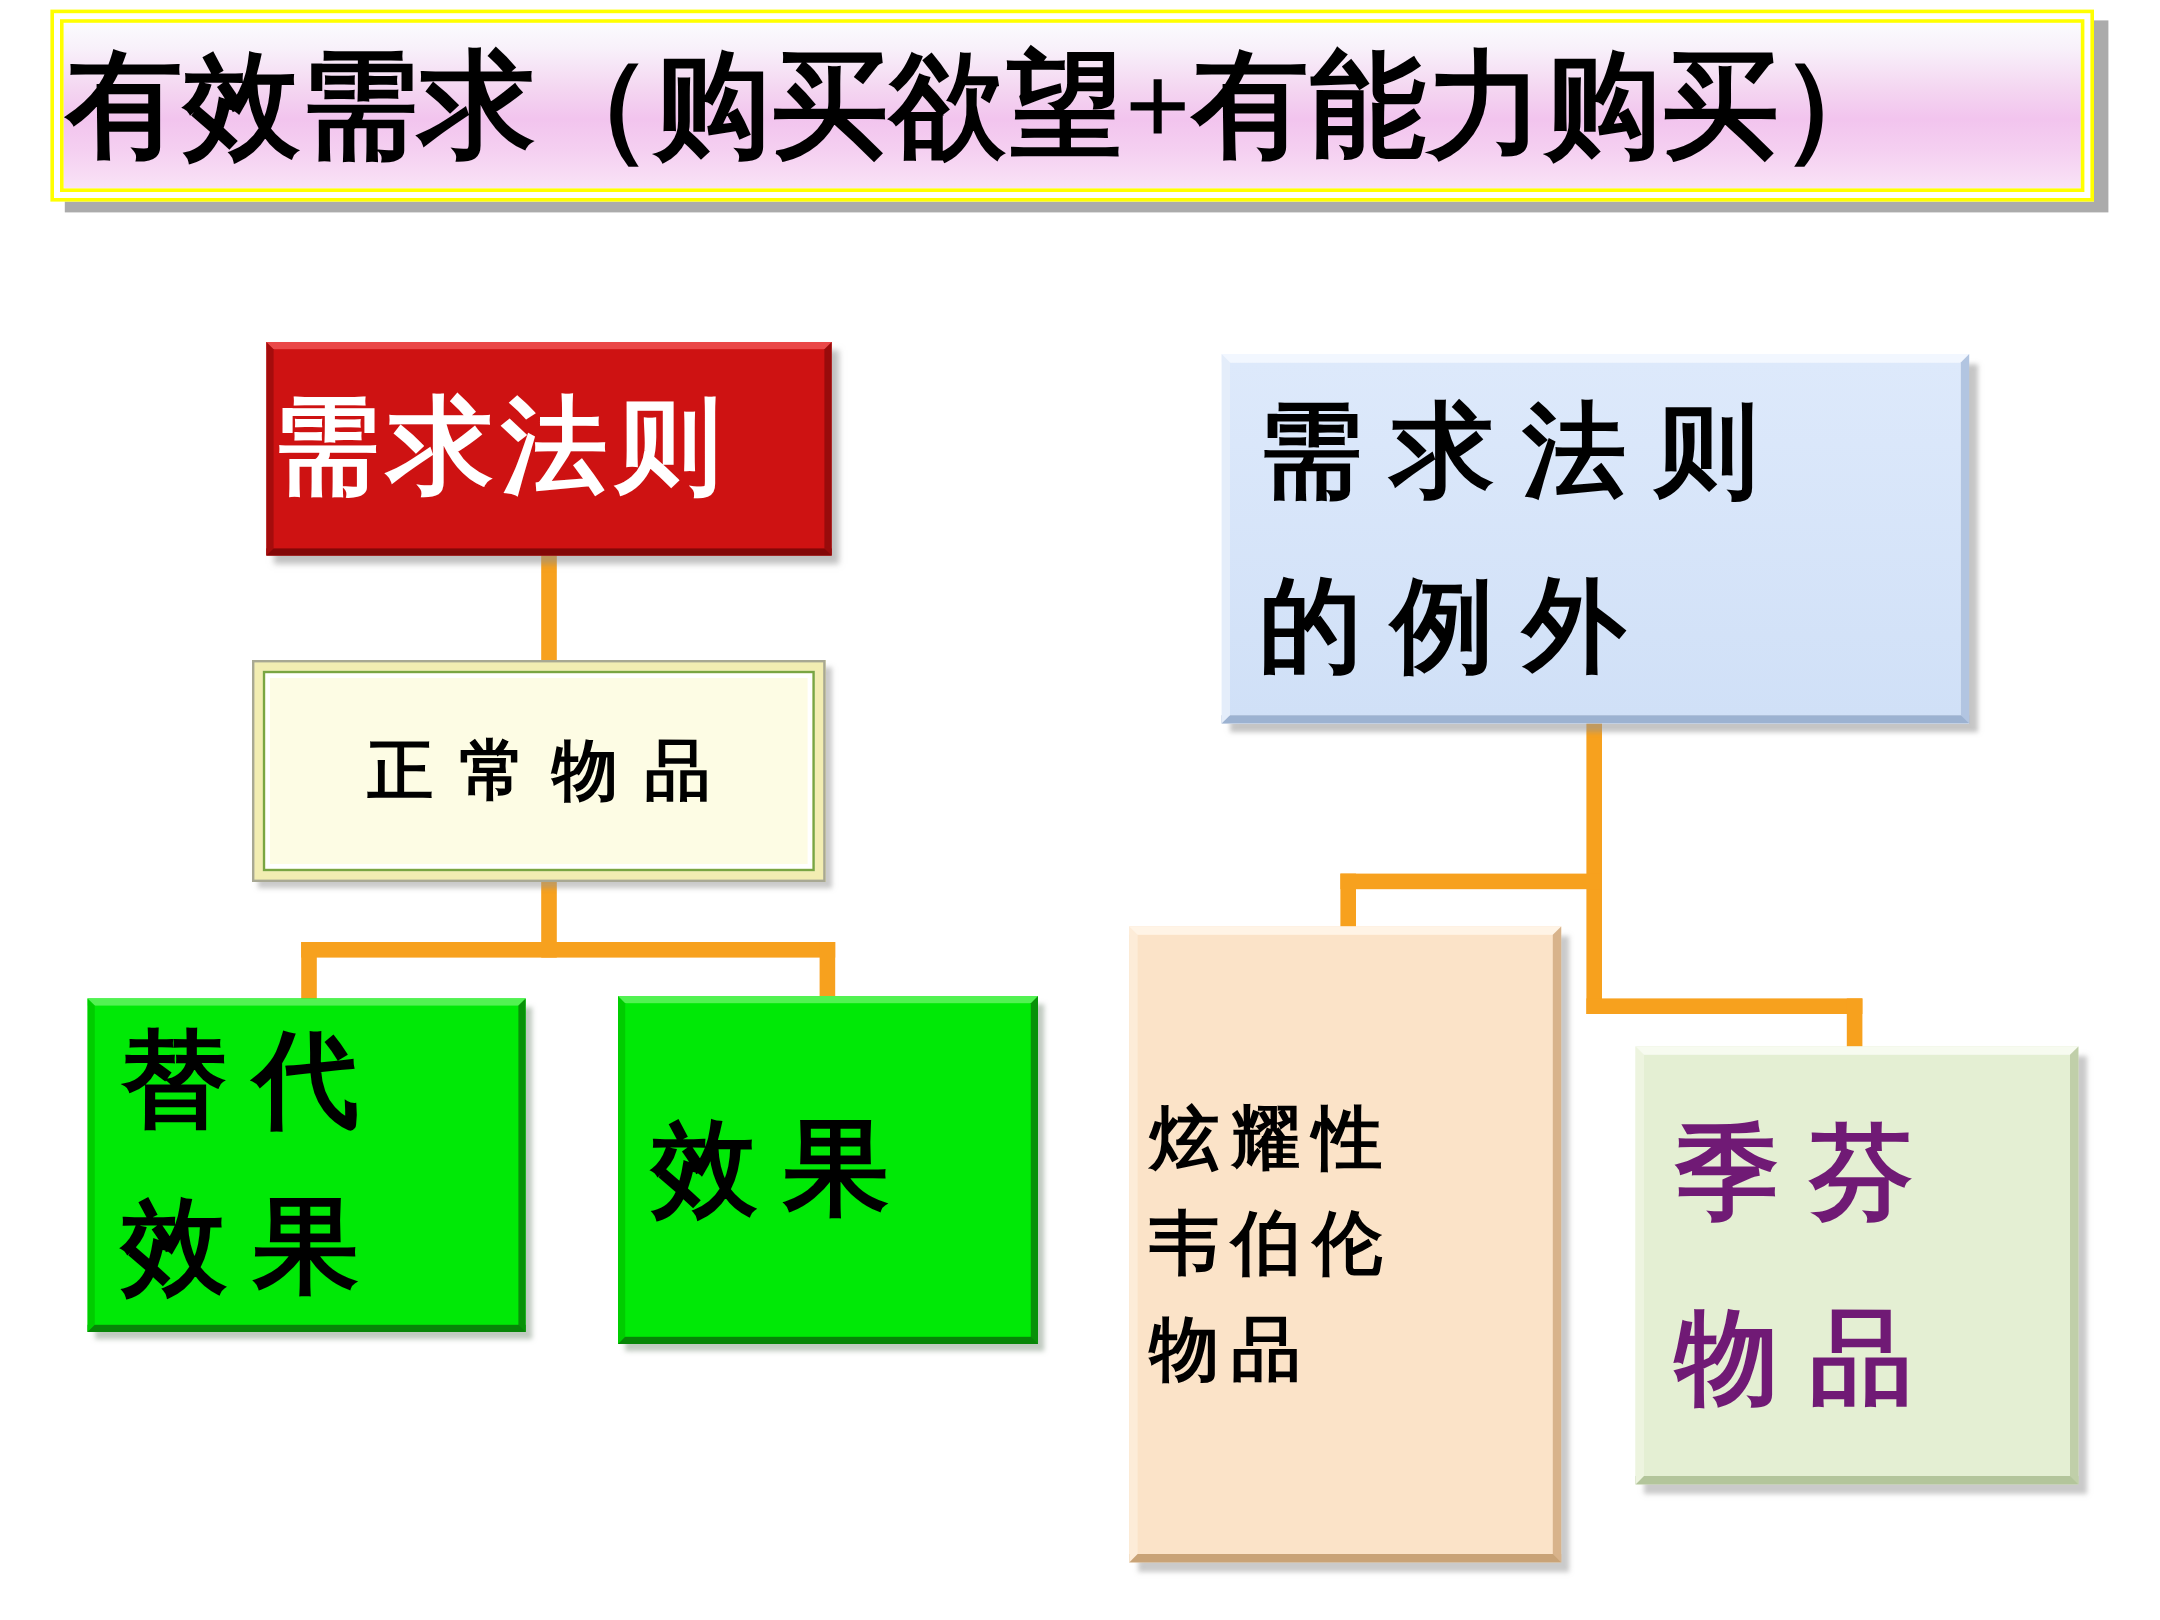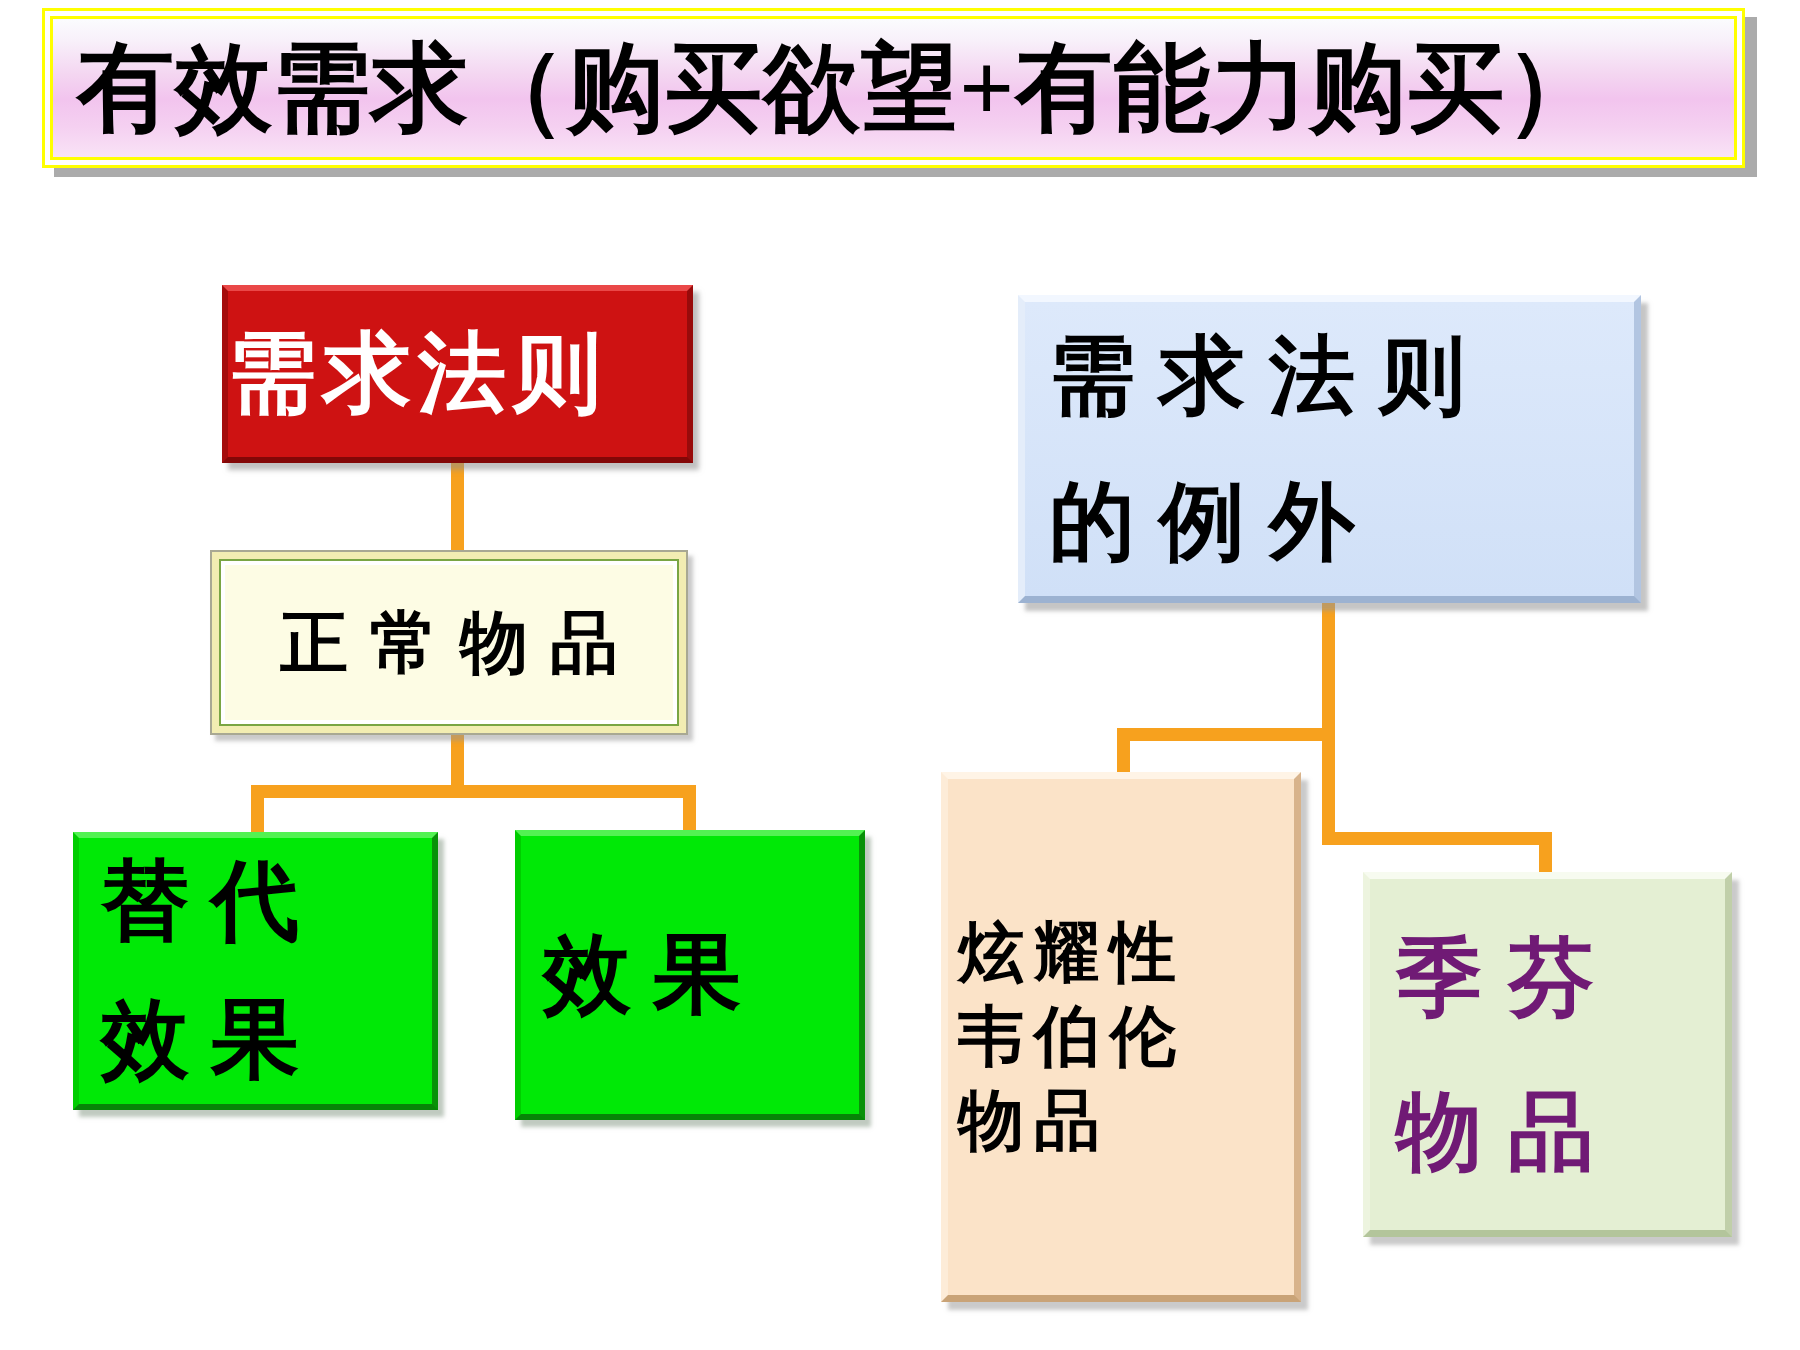--- a/index.html
+++ b/index.html
@@ -15,21 +15,21 @@
     padding:5px; box-shadow:12px 9px 0 #ababab;
   }
   .banner-inner {
     width:100%; height:100%; box-sizing:border-box; border:3px solid #ffff00;
     background:linear-gradient(180deg,#fbfcfe 0%,#f8f0fa 16%,#f4d6f1 40%,
                #f2c4ee 58%,#f5d0f1 78%,#f9e3f6 100%);
     display:flex; align-items:center;
   }
   .banner-text {
     font-size:97px; font-weight:bold; line-height:1; letter-spacing:1px;
-    padding-left:24px; white-space:nowrap;
+    padding-left:2px; white-space:nowrap;
   }
 
   
   .node {
     position:absolute; box-sizing:border-box; display:flex; flex-direction:column;
     align-items:flex-start; justify-content:center; text-align:center;
     font-weight:bold; line-height:1;
   }
   .node .line { line-height:1; white-space:nowrap; }
 
@@ -46,21 +46,21 @@
   
   .cream-box {
     position:absolute; left:210px; top:550px; width:478px; height:185px;
     box-sizing:border-box; background:#f2edb2; border:2px solid #a8a893;
     padding:7px; box-shadow:5px 6px 4px rgba(150,150,150,.5);
   }
   .cream-inner {
     width:100%; height:100%; box-sizing:border-box; background:#fdfce4;
     border:2px solid #79a543; box-shadow:inset 0 0 0 4px #ffffff;
     display:flex; align-items:center; justify-content:center;
-    font-size:68px; font-weight:bold; letter-spacing:22px; text-indent:22px;
+    font-size:55px; font-weight:bold; letter-spacing:22px; text-indent:22px;
     white-space:nowrap; line-height:1;
   }
 
   
   .green-box {
     background:#00e906; color:#000000;
     border:6px solid #00c000; border-top-color:#52f252; border-left-color:#00cd00;
     border-right-color:#089108; border-bottom-color:#078507;
     box-shadow:6px 7px 4px rgba(130,150,130,.5);
     font-size:88px; letter-spacing:22px; text-indent:22px; row-gap:50px;
@@ -78,21 +78,21 @@
     font-size:86px; letter-spacing:24px; text-indent:24px; row-gap:60px;
   }
 
   
   .peach-box {
     left:941px; top:772px; width:360px; height:530px;
     background:#fbe3c8; color:#000;
     border:7px solid #f3d4b2; border-top-color:#fff4e6; border-left-color:#fdecd8;
     border-right-color:#d8b38b; border-bottom-color:#c9a377;
     box-shadow:7px 8px 4px rgba(150,150,150,.5);
-    font-size:66px; letter-spacing:10px; text-indent:10px; row-gap:18px;
+    font-size:58px; letter-spacing:10px; text-indent:10px; row-gap:30px;
   }
 
   
   .palegreen-box {
     left:1363px; top:872px; width:369px; height:365px;
     background:#e4efd3; color:#701a75;
     border:7px solid #d3e2bd; border-top-color:#f7fbf0; border-left-color:#edf4df;
     border-right-color:#c0cfa9; border-bottom-color:#b3c59b;
     box-shadow:7px 8px 4px rgba(150,150,150,.5);
     font-size:86px; letter-spacing:26px; text-indent:26px; row-gap:68px;

